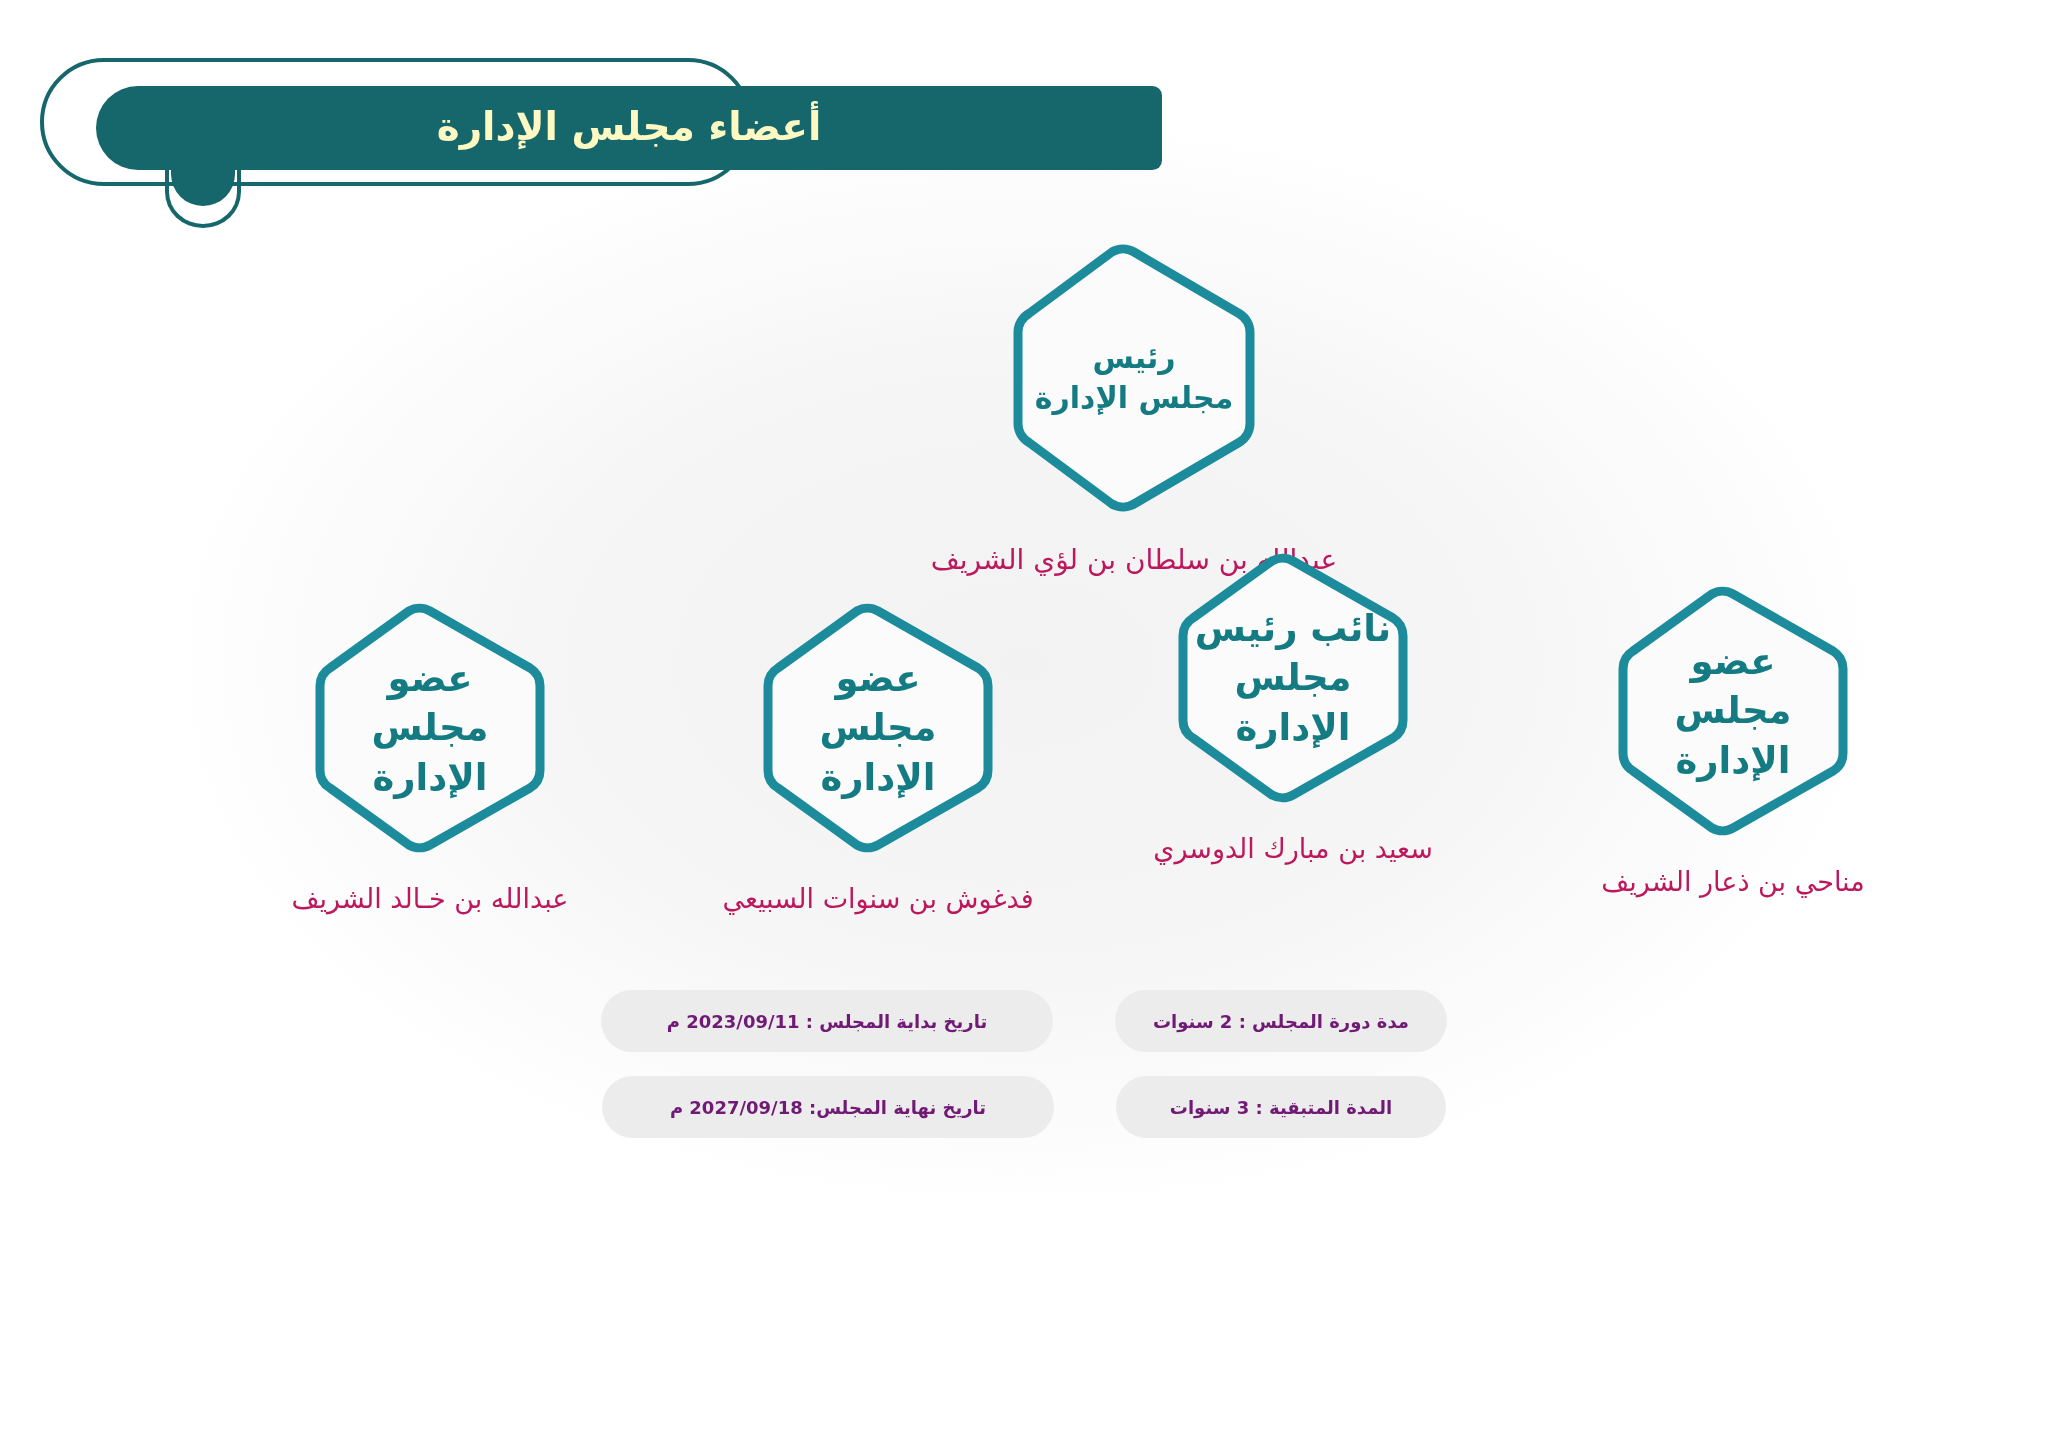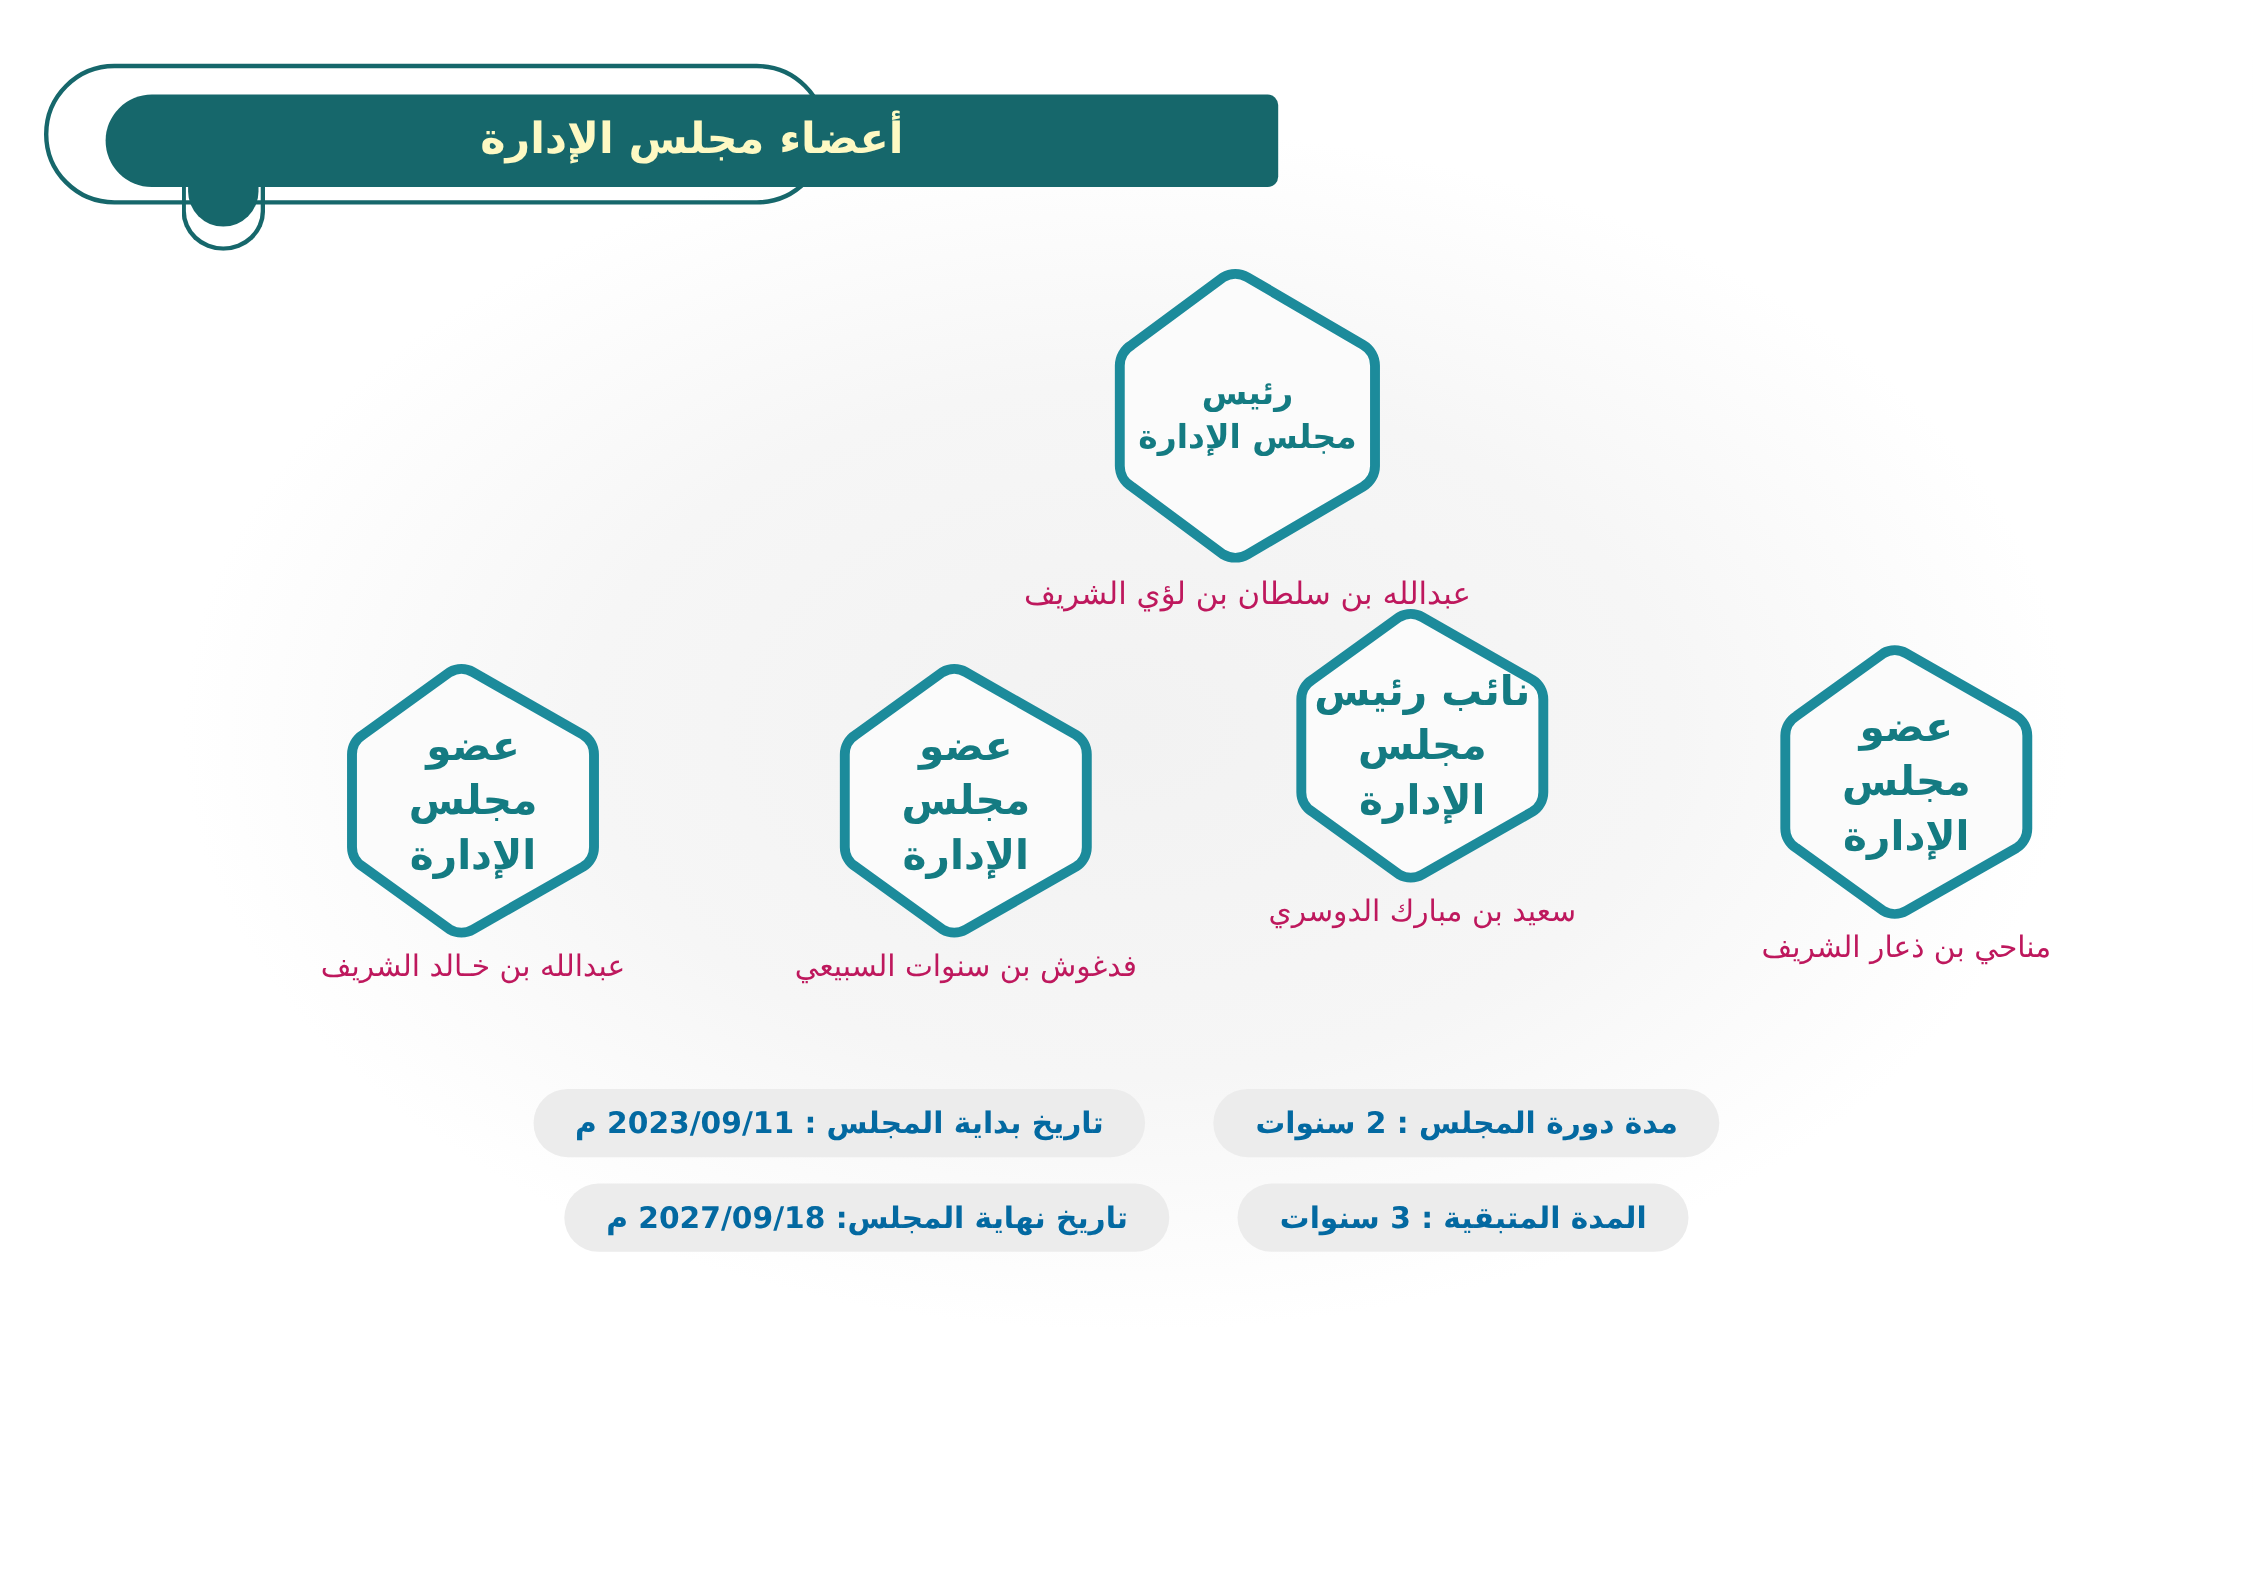--- a/index.html
+++ b/index.html
@@ -93,20 +93,21 @@
     white-space:nowrap;
     padding-bottom:4px;
   }
 
   
   .node {
     position:absolute;
     display:flex;
     flex-direction:column;
     align-items:center;
+    gap:20px;
   }
 
   .hex {
     position:relative;
     display:flex;
     align-items:center;
     justify-content:center;
   }
   .hex svg { position:absolute; inset:0; }
   .hex-label {
@@ -158,22 +159,22 @@
     margin-bottom:24px;
   }
   .pill {
     background:#ececec;
     border-radius:34px;
     height:62px;
     padding:0 38px;
     display:flex;
     align-items:center;
     justify-content:center;
-    color:#0369a1;
-    font-size:27px;
+    color:#701a75;
+    font-size:18px;
     font-weight:bold;
     white-space:nowrap;
   }
   .pill-wide { min-width:452px; }
   .pill-narrow { min-width:330px; }
 </style>
 </head>
 <body>
 
 <div class="page"></div>

